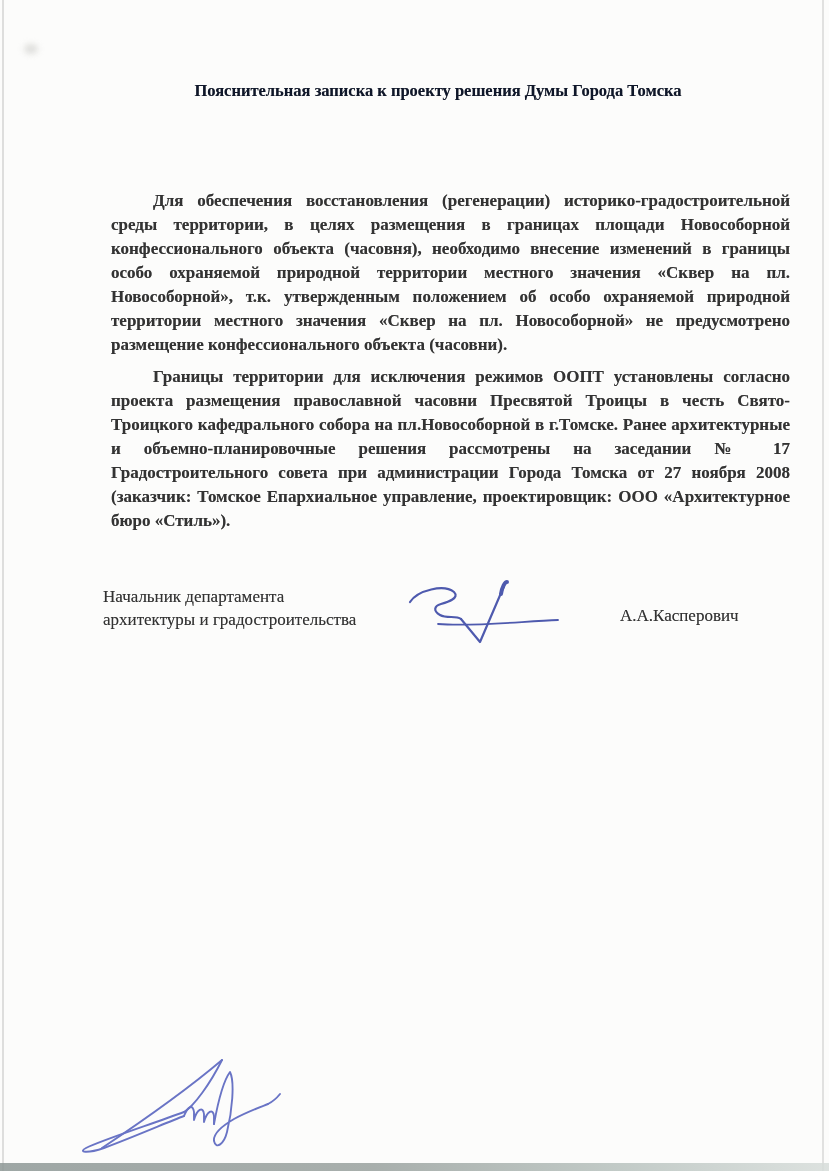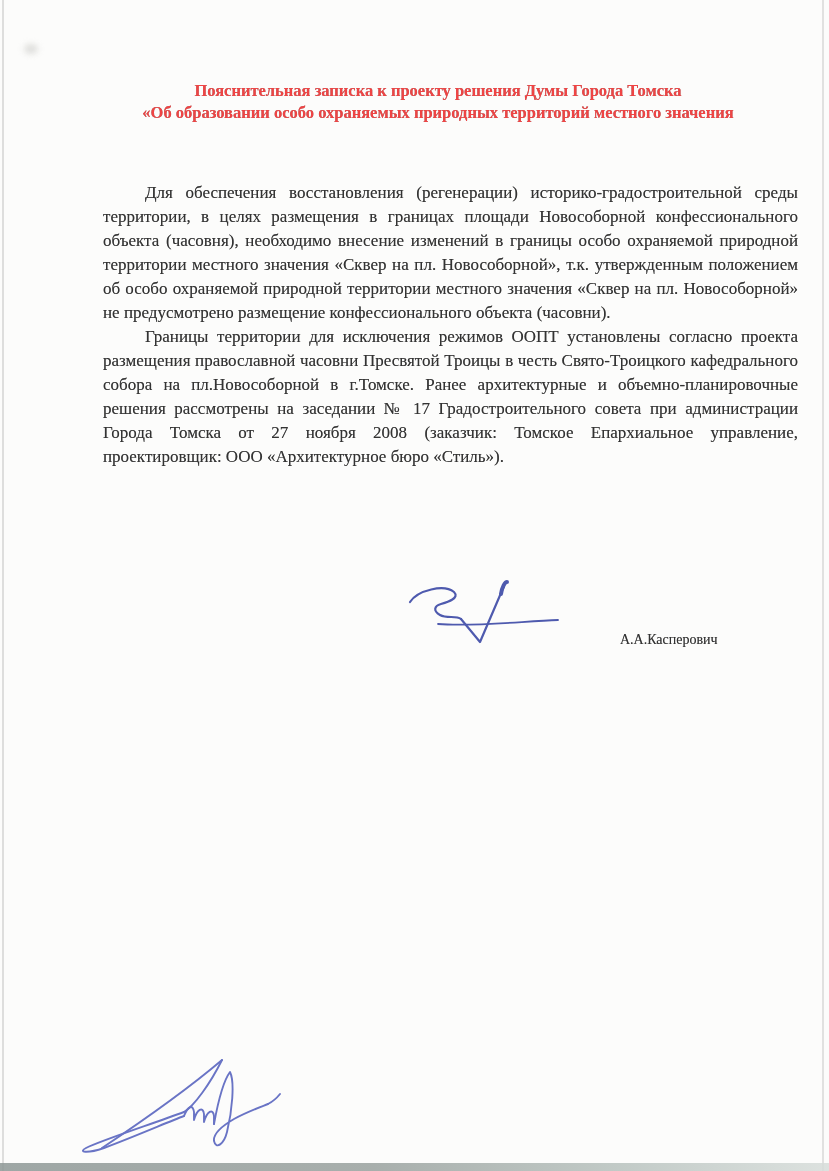--- a/index.html
+++ b/index.html
@@ -31,39 +31,39 @@
     opacity: .85;
   }
   .smudge {
     position: absolute; left: 24px; top: 44px; width: 14px; height: 10px;
     background: #c9c9c6; border-radius: 50%; filter: blur(3px); opacity: .6;
   }
   
   .title-block {
     position: absolute; left: 103px; top: 80px; width: 670px;
     text-align: center; font-weight: bold; font-size: 16.5px; line-height: 22px;
-    color: #ef4444;
+    color: #0f172a;
     text-shadow: 0 0 .4px rgba(40,40,40,.55);
   }
   .body-block {
     position: absolute; left: 103px; top: 181px; width: 695px;
     font-size: 17px; line-height: 24px; text-align: justify;
     text-shadow: 0 0 .4px rgba(50,50,50,.5);
   }
   .body-block p {
-    margin: 0; text-indent: 42px;
+    margin: 8px; text-indent: 42px; font-weight: bold;
   }
   .signoff-role {
     position: absolute; left: 103px; top: 585px; width: 330px;
     font-size: 17px; line-height: 23px;
     text-shadow: 0 0 .4px rgba(50,50,50,.5);
   }
   .signoff-name {
-    position: absolute; left: 620px; top: 628px;
-    font-size: 14px; line-height: 23px; white-space: nowrap;
+    position: absolute; left: 620px; top: 604px;
+    font-size: 17px; line-height: 23px; white-space: nowrap;
     text-shadow: 0 0 .4px rgba(50,50,50,.5);
     text-align: right;
   }
   .sig-mid {
     position: absolute; left: 400px; top: 574px; width: 170px; height: 76px;
   }
   .sig-bottom {
     position: absolute; left: 72px; top: 1056px; width: 215px; height: 106px;
   }
   svg path { fill: none; stroke-linecap: round; stroke-linejoin: round; }
@@ -73,28 +73,31 @@
 
 <div class="page">
 
   <div class="edge-left"></div>
   <div class="edge-right"></div>
   <div class="shadow-bottom"></div>
   <div class="smudge"></div>
 
   <div class="title-block">
     <div>Пояснительная записка к проекту решения Думы Города Томска</div>
-    <div>«Об образовании особо охраняемых природных территорий местного значения</div>
   </div>
 
   <div class="body-block">
     <p>Для обеспечения восстановления (регенерации) историко-градостроительной среды территории, в целях размещения в границах площади Новособорной конфессионального объекта (часовня), необходимо внесение изменений в границы особо охраняемой природной территории местного значения «Сквер на пл. Новособорной», т.к. утвержденным положением об особо охраняемой природной территории местного значения «Сквер на пл. Новособорной» не предусмотрено размещение конфессионального объекта (часовни).</p>
     <p>Границы территории для исключения режимов ООПТ установлены согласно проекта размещения православной часовни Пресвятой Троицы в честь Свято-Троицкого кафедрального собора на пл.Новособорной в г.Томске. Ранее архитектурные и объемно-планировочные решения рассмотрены на заседании № 17 Градостроительного совета при администрации Города Томска от 27 ноября 2008 (заказчик: Томское Епархиальное управление, проектировщик: ООО «Архитектурное бюро «Стиль»).</p>
   </div>
 
+  <div class="signoff-role">
+    <div>Начальник департамента</div>
+    <div>архитектуры и градостроительства</div>
+  </div>
 
   <svg class="sig-mid" viewBox="0 0 170 76" aria-hidden="true">
     <g stroke-width="2.2" opacity="0.9" stroke="#3c49a6">
       <path d="M10 28 C 18 16, 44 10, 54 18 C 60 24, 48 28, 41 30 C 34 32, 33 37, 40 41 C 47 45, 56 41, 61 45"></path>
       <path d="M61 45 L 80 68 L 104 12"></path>
       <path d="M101 20 C 102 13, 105 8, 107 8" stroke-width="4"></path>
       <path d="M38 50 C 75 53, 125 47, 158 46" stroke-width="1.8"></path>
     </g>
   </svg>
 

